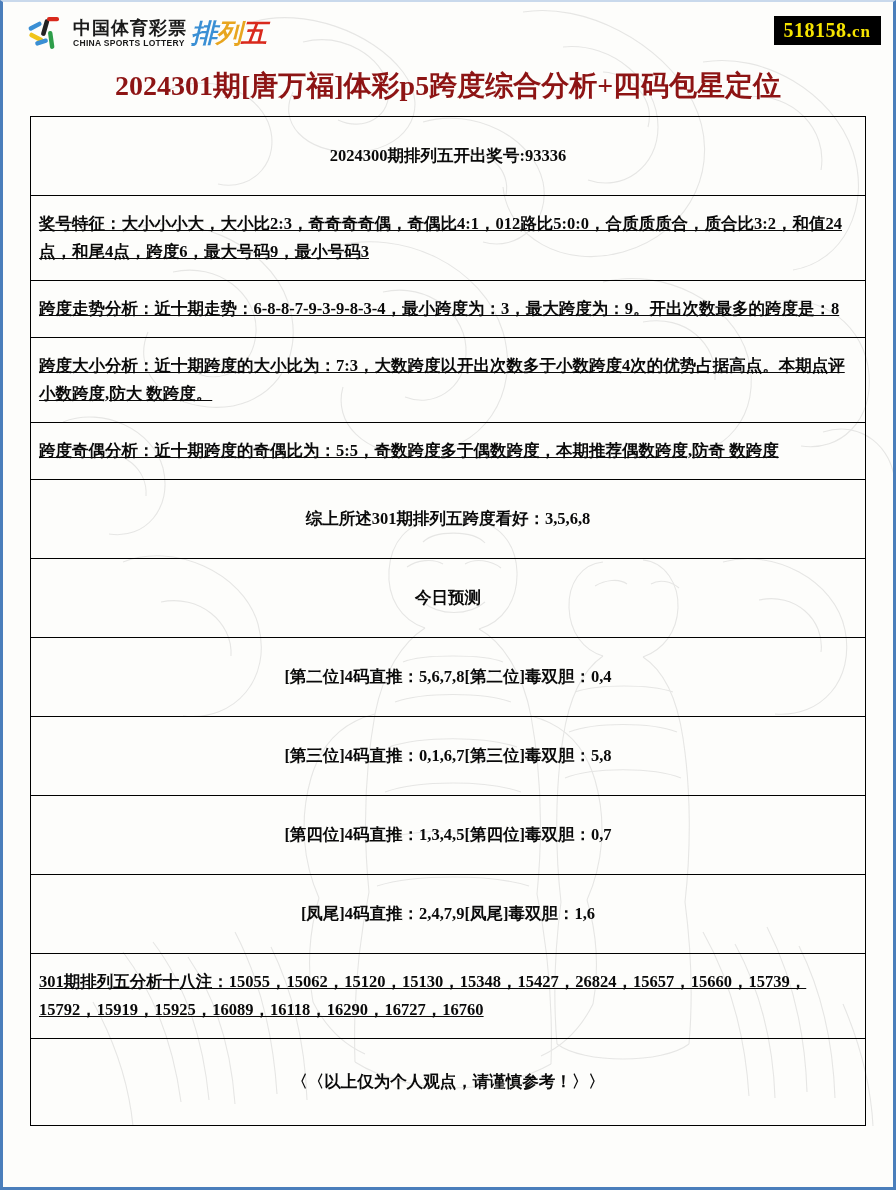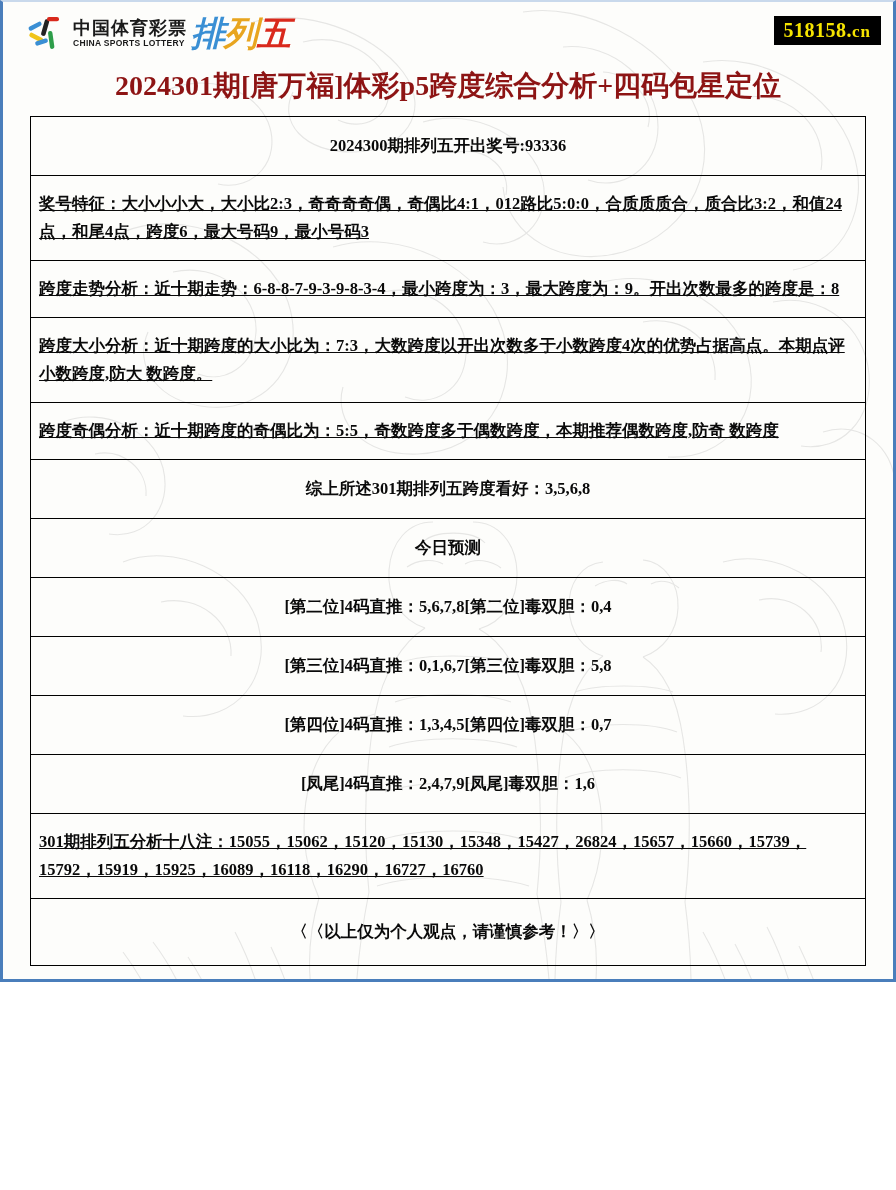--- a/index.html
+++ b/index.html
@@ -4,21 +4,21 @@
 <style>
   html,body{margin:0;padding:0;}
   body{
     width:896px;height:1190px;
     background:#ffffff;
     font-family:"Liberation Serif", serif;
     overflow:hidden;
   }
   .page{
     position:relative;
-    width:896px;height:982px;
+    width:896px;height:1190px;
     box-sizing:border-box;
     border-left:3px solid #4a7ebb;
     border-right:3px solid #4a7ebb;
     border-bottom:3px solid #4a7ebb;
     border-top:2px solid #c9d9ec;
     background:#fdfdfb;
     overflow:hidden;
   }
   
   .watermark{
@@ -50,21 +50,21 @@
     font-weight:bold;font-size:18px;color:#1a1a1a;letter-spacing:1px;
     line-height:20px;white-space:nowrap;
   }
   .logo-cn-bot{
     font-family:"Liberation Sans", sans-serif;
     font-weight:bold;font-size:8.5px;color:#1a1a1a;letter-spacing:.3px;
     line-height:11px;white-space:nowrap;
   }
   .logo-p5{
     font-family:"DejaVu Sans", sans-serif;
-    font-weight:bold;font-style:italic;font-size:34px;
+    font-weight:bold;font-style:italic;font-size:26px;
     line-height:30px;white-space:nowrap;letter-spacing:-1px;
   }
   .logo-p5 span:nth-child(1){color:#3a8fd4;}
   .logo-p5 span:nth-child(2){color:#e8a51f;}
   .logo-p5 span:nth-child(3){color:#d9291c;}
 
   .watermark-badge{
     position:absolute;right:12px;top:14px;
     background:#000000;
     color:#f5e400;
@@ -92,21 +92,21 @@
   
   .tbl{
     width:836px;
     margin:0 auto;
     border-collapse:collapse;
     background:transparent;
     table-layout:fixed;
   }
   .tbl td{
     border:1px solid #000000;
-    padding:2px 8px;
+    padding:12px 8px;
     font-family:"Liberation Serif", serif;
     font-size:16.5px;
     line-height:28px;
     color:#0a0a0a;
     font-weight:bold;
     background:transparent;
     vertical-align:middle;
   }
   td.ctr{text-align:center;}
   td.just{text-align:left;text-decoration:underline;}

